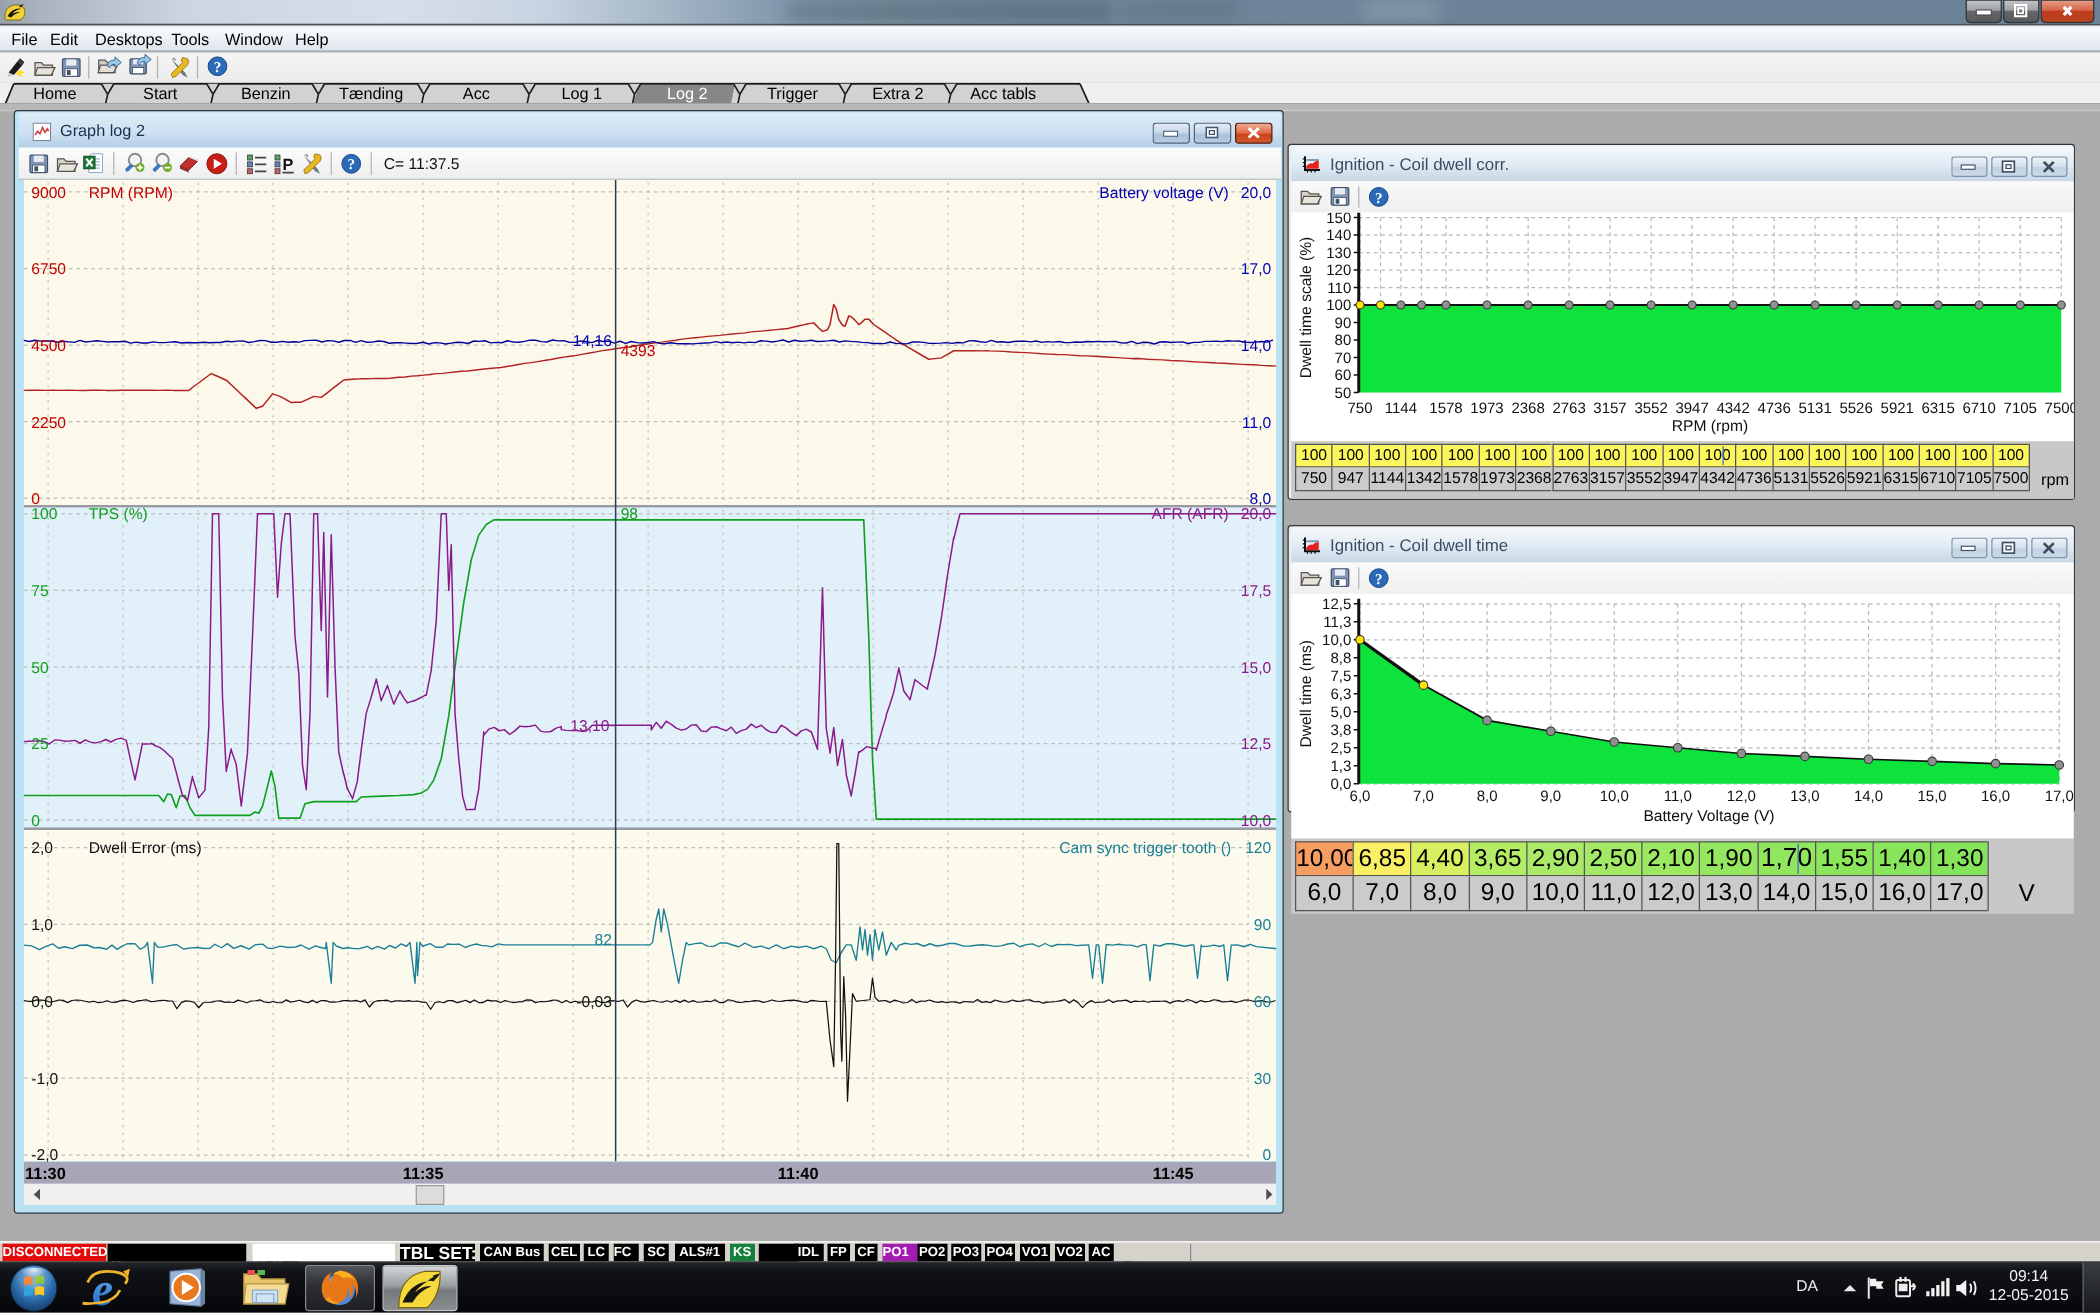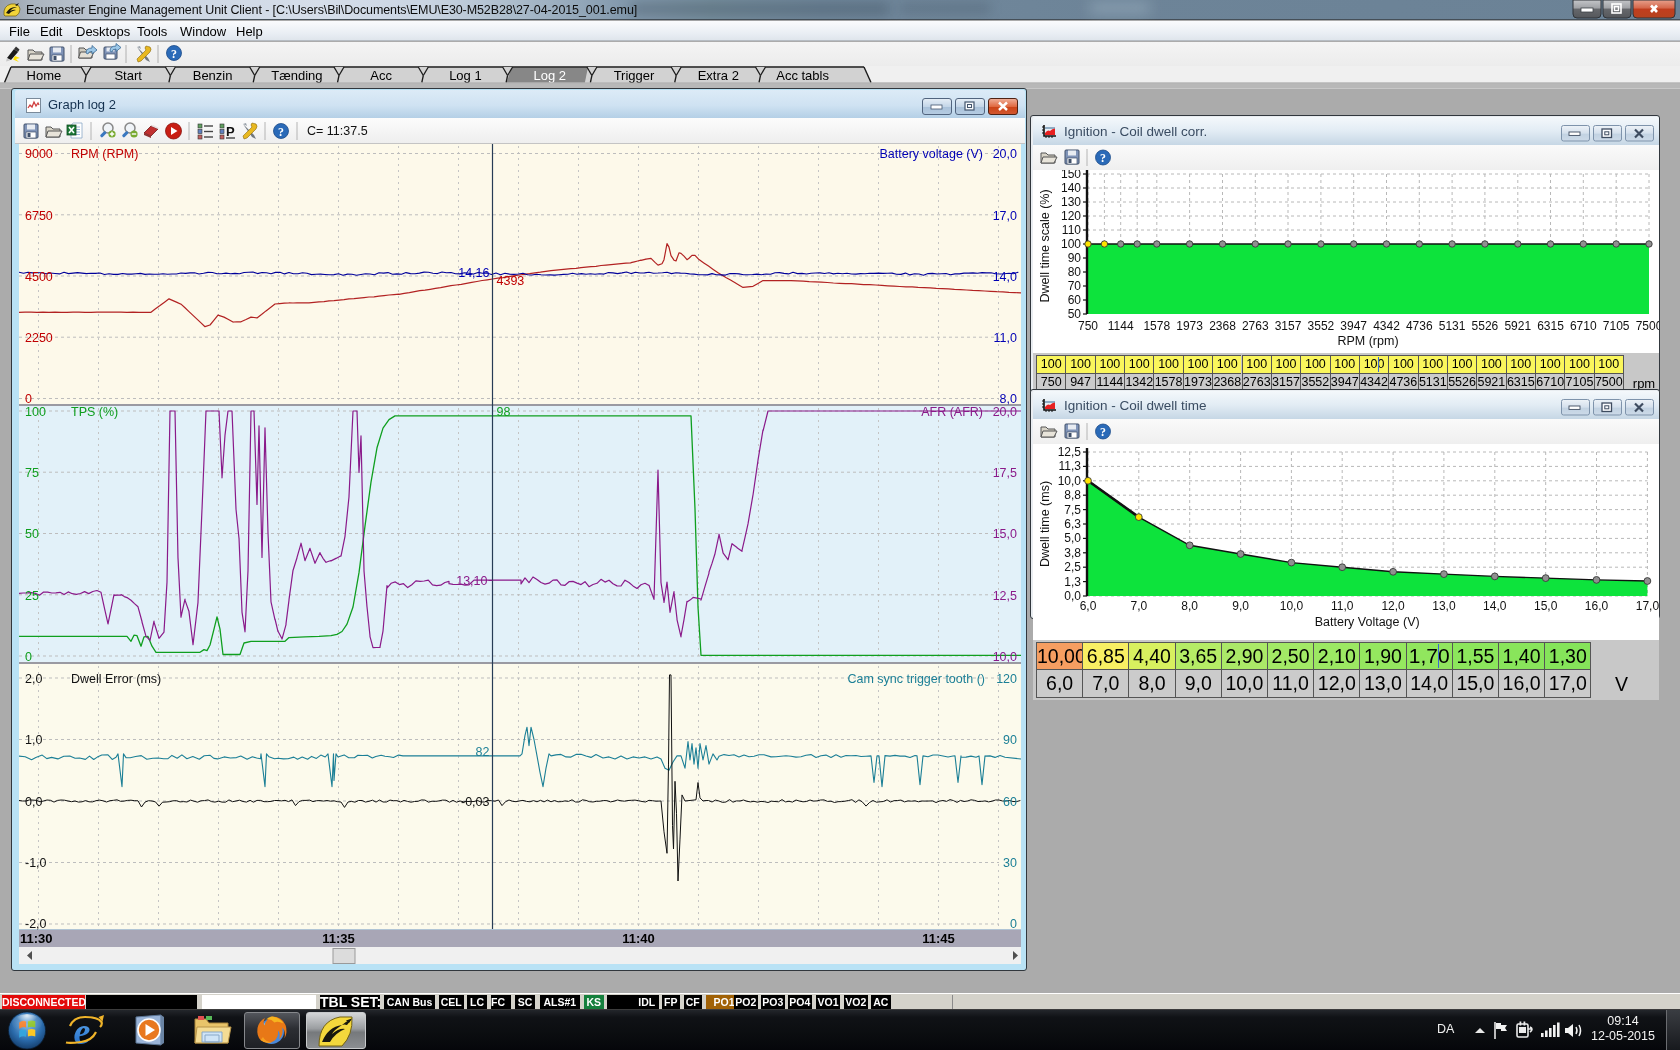--- a/index.html
+++ b/index.html
@@ -18,21 +18,20 @@
 </style></head><body>
 <div id="titlebar">
     <div class="abs" style="left:630px;top:2px;width:260px;height:14px;background:rgba(40,55,70,.28);filter:blur(6px);border-radius:4px"></div>
     <div class="abs" style="left:900px;top:3px;width:90px;height:11px;background:rgba(45,60,75,.22);filter:blur(6px)"></div>
     <div class="abs" style="left:1090px;top:2px;width:60px;height:12px;background:rgba(190,205,220,.35);filter:blur(7px)"></div>
     <svg class="abs" style="left:3px;top:2px" width="18" height="17" viewBox="0 0 18 17">
 <path d="M1,13 Q0,4 8,2 Q16,1 17,7 Q17,12 13,14 L2,14 Z" fill="#f2d438" stroke="#6a5a10" stroke-width="0.7"></path>
 <path d="M3,11 Q7,4 14,5 Q9,6 7,9 Q11,7 13,8 Q8,9 6,12 Z" fill="#16160e"></path>
 <path d="M12,3 L16,1 L14,4 Z" fill="#15150d"></path>
     </svg>
-    <div class="abs" style="left:26px;top:3px;font-size:12.5px;letter-spacing:-0.1px;color:#0c0c0c">Ecumaster Engine Management Unit Client - [C:\Users\Bil\Documents\EMU\E30-M52B28\27-04-2015_001.emu]</div>
     <svg class="abs" style="left:1572px;top:0" width="104" height="19" viewBox="0 0 104 19">
 <defs>
 <linearGradient id="wbtn" x1="0" y1="0" x2="0" y2="1">
  <stop offset="0" stop-color="#c4c6c9"></stop>
           <stop offset="0.45" stop-color="#9fa1a5"></stop>
           <stop offset="0.5" stop-color="#66686c"></stop>
           <stop offset="1" stop-color="#55575b"></stop>
         </linearGradient>
 <linearGradient id="wbtnr" x1="0" y1="0" x2="0" y2="1">
  <stop offset="0" stop-color="#e8a08c"></stop>
@@ -583,21 +582,21 @@
     <div class="abs" style="left:504.0px;top:239px;width:29.4px;height:19px;background:#faf65c;border:1px solid #555;border-right:none;font-size:12.5px;text-align:center;line-height:17px;overflow:hidden">100</div>
     <div class="abs" style="left:504.0px;top:258px;width:29.4px;height:19px;background:#cbcbcb;border:1px solid #555;border-right:none;border-top:none;font-size:12.5px;text-align:center;line-height:17px;overflow:hidden">6710</div>
     <div class="abs" style="left:533.3px;top:239px;width:29.4px;height:19px;background:#faf65c;border:1px solid #555;border-right:none;font-size:12.5px;text-align:center;line-height:17px;overflow:hidden">100</div>
     <div class="abs" style="left:533.3px;top:258px;width:29.4px;height:19px;background:#cbcbcb;border:1px solid #555;border-right:none;border-top:none;font-size:12.5px;text-align:center;line-height:17px;overflow:hidden">7105</div>
     <div class="abs" style="left:562.6px;top:239px;width:29.4px;height:19px;background:#faf65c;border:1px solid #555;border-right:none;font-size:12.5px;text-align:center;line-height:17px;overflow:hidden">100</div>
     <div class="abs" style="left:562.6px;top:258px;width:29.4px;height:19px;background:#cbcbcb;border:1px solid #555;border-right:none;border-top:none;font-size:12.5px;text-align:center;line-height:17px;overflow:hidden">7500</div>
     <div class="abs" style="left:592.0px;top:239px;width:1px;height:38px;background:#555"></div>
     <div class="abs" style="left:596.0px;top:258px;width:34px;height:19px;font-size:13px;text-align:center;line-height:19px">rpm</div>
     <div class="abs" style="left:346.9px;top:241px;width:1px;height:15px;background:#3a6ad4"></div>
   </div>
-<div class="win" style="left:1030px;top:389px;width:630px;height:230px;background:#e9edf1">
+<div class="win" style="left:1030px;top:420px;width:630px;height:230px;background:#e9edf1">
     <div class="abs" style="left:2px;top:1px;width:626px;height:28px;background:linear-gradient(#f4f8fb,#e2ecf4 50%,#c6d7e5);border-radius:2px 2px 0 0"></div>
     <svg class="abs" style="left:11px;top:8px" width="15" height="15" viewBox="0 0 15 15">
 <path d="M2,1 L2,12 L14,12" stroke="#111" stroke-width="1.6" fill="none"></path>
 <g stroke="#111" stroke-width="1">
         <line x1="0" y1="3" x2="2" y2="3"></line>
         <line x1="0" y1="6" x2="2" y2="6"></line>
         <line x1="0" y1="9" x2="2" y2="9"></line>
         <line x1="4" y1="12" x2="4" y2="14"></line>
         <line x1="7" y1="12" x2="7" y2="14"></line>
         <line x1="10" y1="12" x2="10" y2="14"></line>
@@ -758,21 +757,21 @@
     <div class="sseg" style="left:439px;width:24.5px;background:#000;color:#fff;text-align:center;font-size:10.5px;padding:0">CEL</div>
     <div class="sseg" style="left:467px;width:20px;background:#000;color:#fff;text-align:center;font-size:10.5px;padding:0">LC</div>
     <div class="sseg" style="left:491px;width:20px;background:#000;color:#fff;font-size:10.5px;padding:0">FC</div>
     <div class="sseg" style="left:515px;width:20px;background:#000;color:#fff;text-align:center;font-size:10.5px;padding:0">SC</div>
     <div class="sseg" style="left:540px;width:39.5px;background:#000;color:#fff;text-align:center;font-size:10.5px;padding:0">ALS#1</div>
     <div class="sseg" style="left:584px;width:19.5px;background:#15803d;color:#fff;text-align:center;font-size:10.5px;padding:0">KS</div>
     <div class="sseg" style="left:607px;width:25px;background:#000;color:#fff;text-align:center;font-size:10.5px;padding:16px">RAL</div>
     <div class="sseg" style="left:635px;width:23.5px;background:#000;color:#fff;text-align:center;font-size:10.5px;padding:0">IDL</div>
     <div class="sseg" style="left:662px;width:17.5px;background:#000;color:#fff;text-align:center;font-size:10.5px;padding:0">FP</div>
     <div class="sseg" style="left:684px;width:17.5px;background:#000;color:#fff;text-align:center;font-size:10.5px;padding:0">CF</div>
-    <div class="sseg" style="left:706px;width:36px;background:#a16207;color:#fff;text-align:center;font-size:10.5px;padding:0">PO1</div>
+    <div class="sseg" style="left:706px;width:36px;background:#a21caf;color:#fff;text-align:left;font-size:10.5px;padding:0">PO1</div>
     <div class="sseg" style="left:734px;width:23.5px;background:#000;color:#fff;text-align:center;font-size:10.5px;padding:0">PO2</div>
     <div class="sseg" style="left:761px;width:23.5px;background:#000;color:#fff;text-align:center;font-size:10.5px;padding:0">PO3</div>
     <div class="sseg" style="left:788px;width:23.5px;background:#000;color:#fff;text-align:center;font-size:10.5px;padding:0">PO4</div>
     <div class="sseg" style="left:816px;width:24px;background:#000;color:#fff;text-align:center;font-size:10.5px;padding:0">VO1</div>
     <div class="sseg" style="left:844px;width:23.5px;background:#000;color:#fff;text-align:center;font-size:10.5px;padding:0">VO2</div>
     <div class="sseg" style="left:871px;width:19.5px;background:#000;color:#fff;text-align:center;font-size:10.5px;padding:0">AC</div>
     <div class="sseg" style="left:895px;color:#000">FV:</div>
     <div class="abs" style="left:952px;top:1px;width:1px;height:14px;background:#8a8a8a"></div>
     <div class="abs" style="left:0;top:15px;width:1680px;height:2px;background:#3c3c3c"></div>
   </div>

